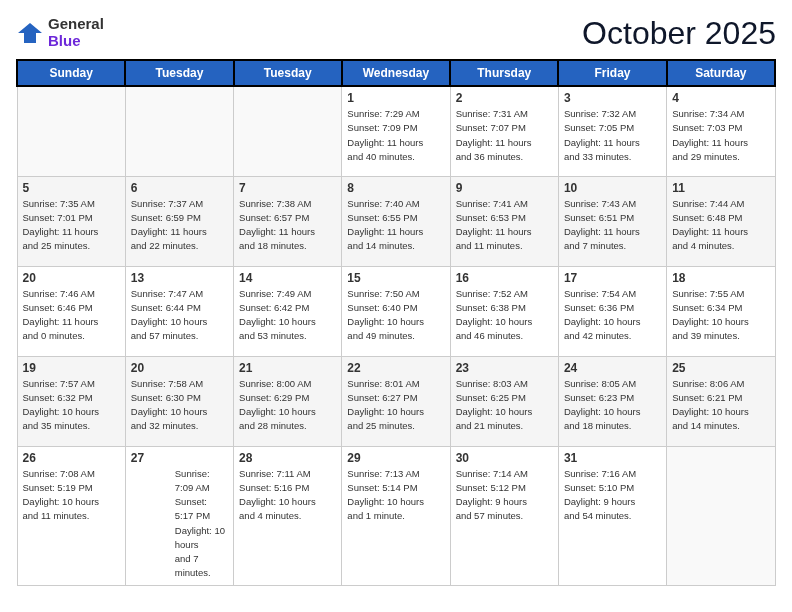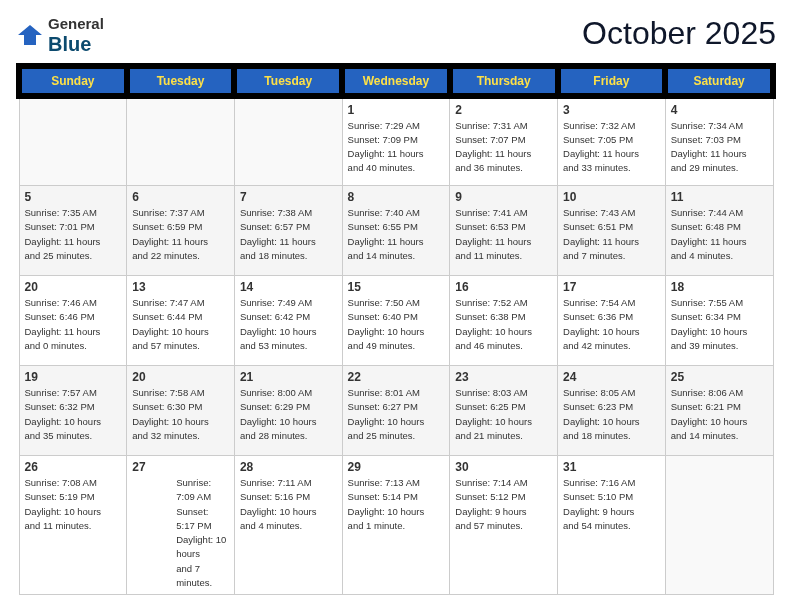--- a/index.html
+++ b/index.html
@@ -25,23 +25,23 @@
       display: flex;
       flex-direction: column;
       line-height: 1.1;
     }
     .logo-general {
       font-size: 15px;
       font-weight: bold;
       color: #333;
     }
     .logo-blue {
-      font-size: 20px;
+      font-size: 15px;
       font-weight: bold;
-      color: #0c4a6e;
+      color: #6d28d9;
     }
     .logo-icon {
       width: 28px;
       height: 28px;
     }
     .title-block {
       text-align: right;
     }
     .month-title {
       font-size: 32px;
@@ -53,26 +53,26 @@
       font-size: 14px;
       color: #555;
     }
     table {
       width: 100%;
       border-collapse: collapse;
       table-layout: fixed;
     }
     thead tr th {
       background: #2563c0;
-      color: #fde047;
+      color: #ffffff;
       text-align: center;
       font-size: 12px;
       font-weight: bold;
       padding: 5px 4px;
-      border: 6px solid #000000;
+      border: 2px solid #000000;
     }
     tbody tr td {
       vertical-align: top;
       border: 1px solid #ccc;
       padding: 4px 5px;
       font-size: 10px;
       color: #333;
       height: 90px;
       background: #fff;
     }

